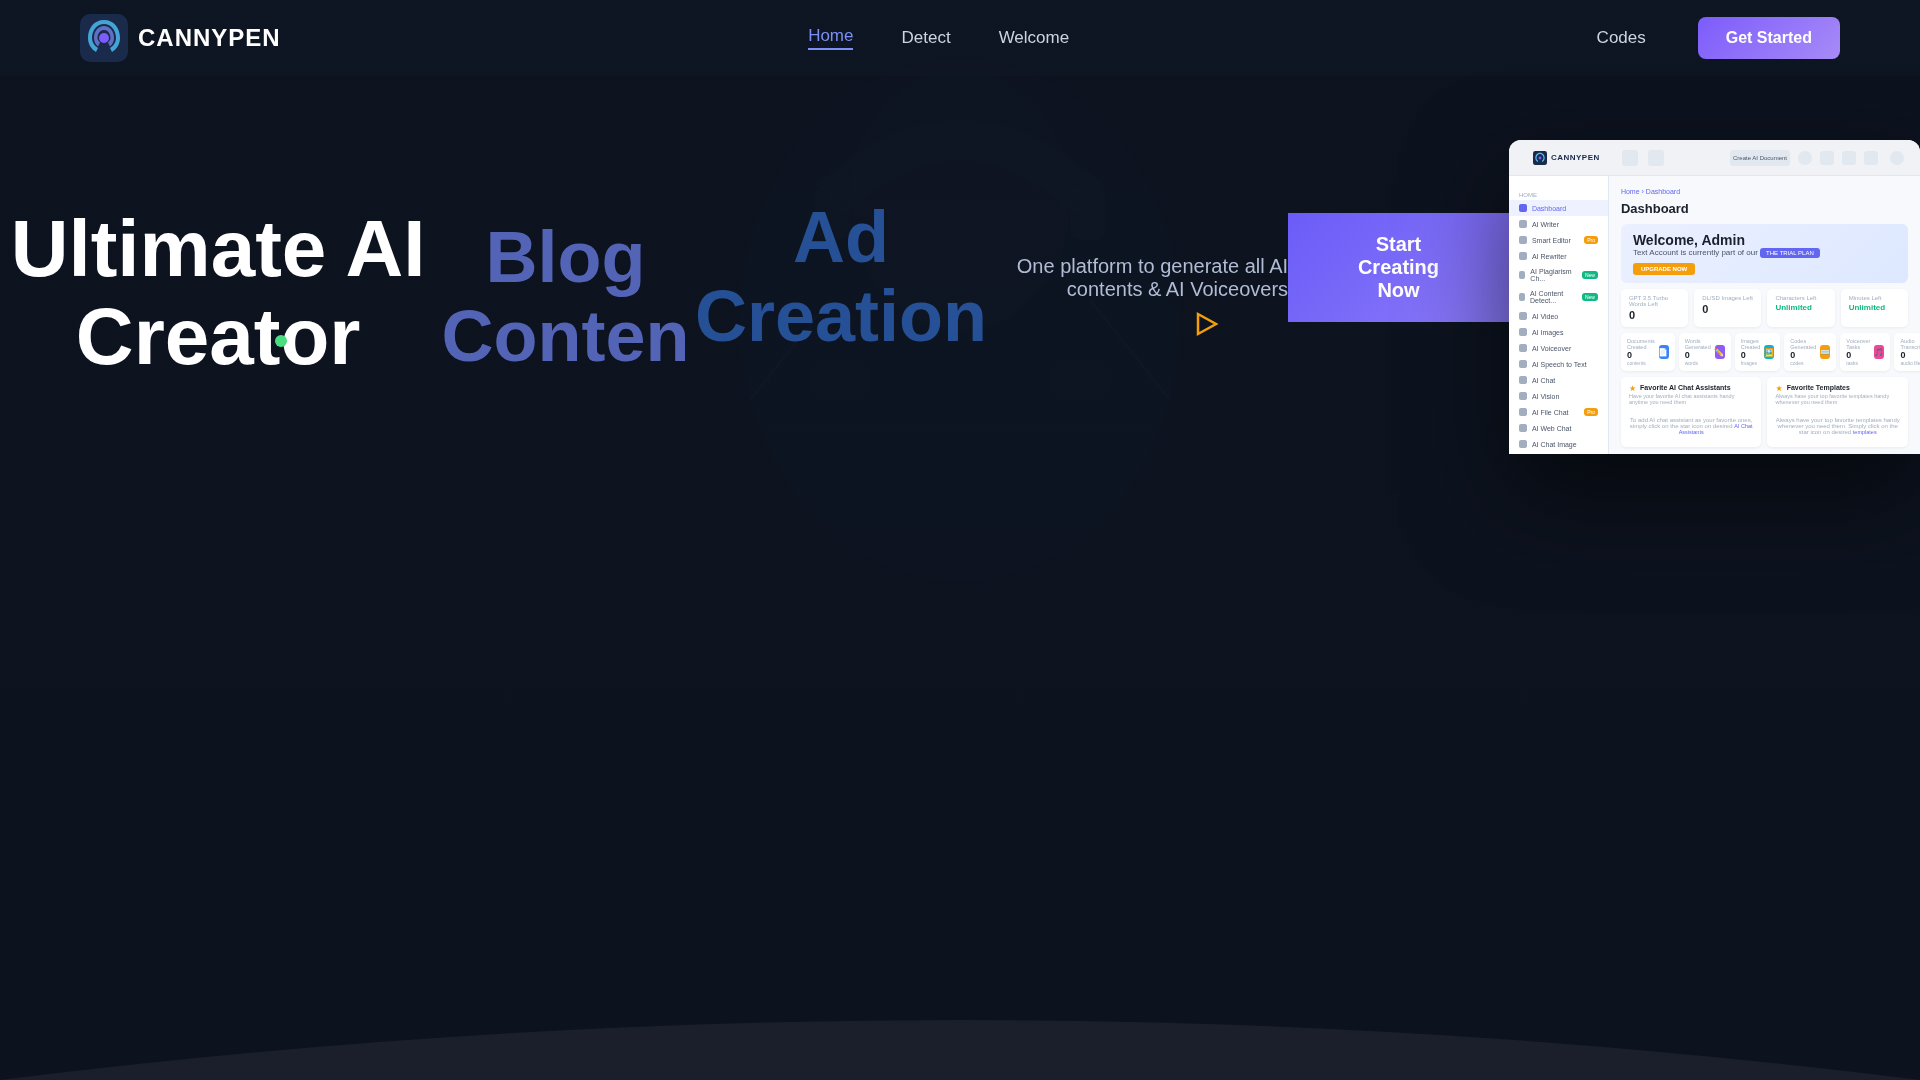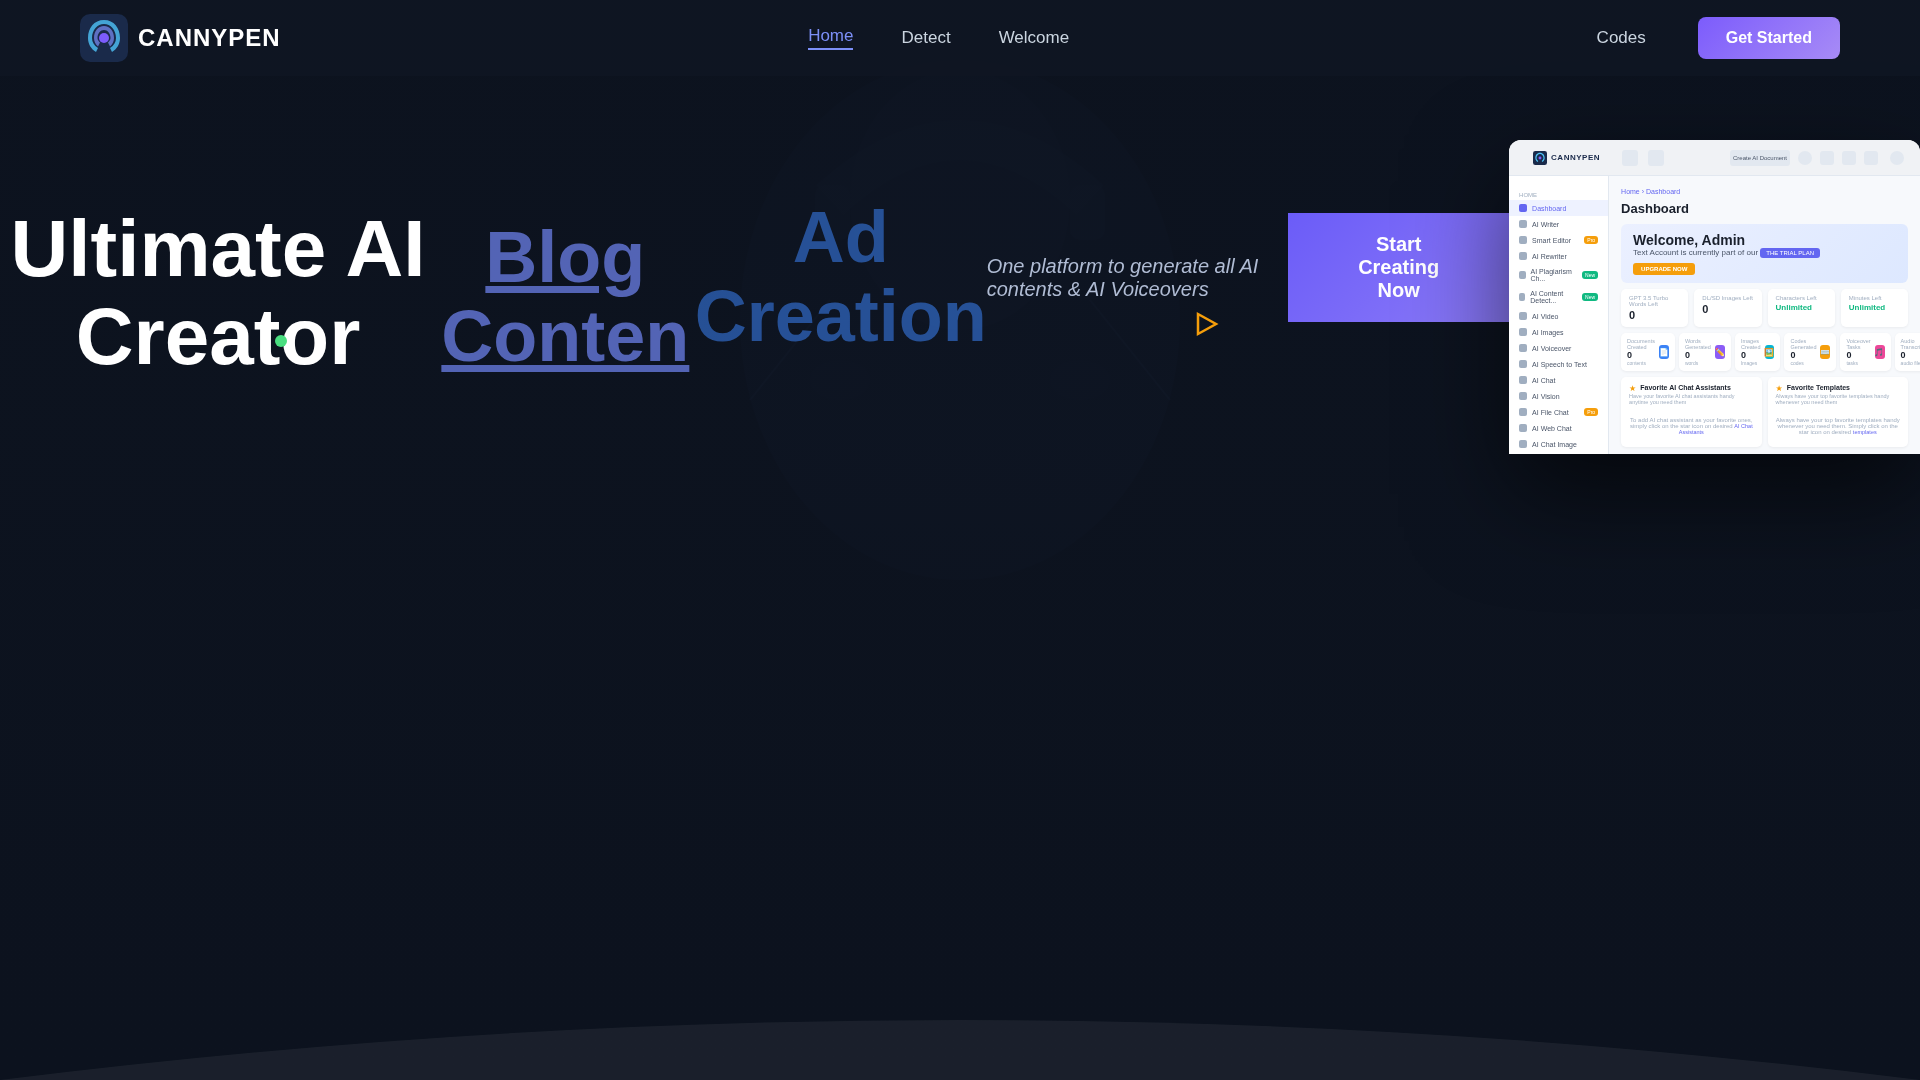--- a/index.html
+++ b/index.html
@@ -151,40 +151,38 @@
       margin-bottom: 8px;
     }
 
     .hero-subtitle-rotating {
       font-size: 72px;
       font-weight: 800;
       color: #6b7fe8;
       text-align: center;
       opacity: 0.75;
       line-height: 1.1;
-      text-decoration: underline;
     }
 
     .hero-subtitle-rotating2 {
       font-size: 72px;
       font-weight: 800;
       color: #3b82f6;
       text-align: center;
       opacity: 0.55;
       line-height: 1.1;
       margin-bottom: 40px;
     }
 
     .hero-description {
       font-size: 20px;
       color: #b0bcd4;
-      text-align: left;
+      text-align: right;
       margin-bottom: 50px;
       margin-top: 12px;
-      font-style: italic;
     }
 
     .start-btn {
       background: linear-gradient(135deg, #6b5cf8, #8b7af8);
       color: #fff;
       border: none;
       border-radius: 0;
       padding: 20px 56px;
       font-size: 20px;
       font-weight: 600;

